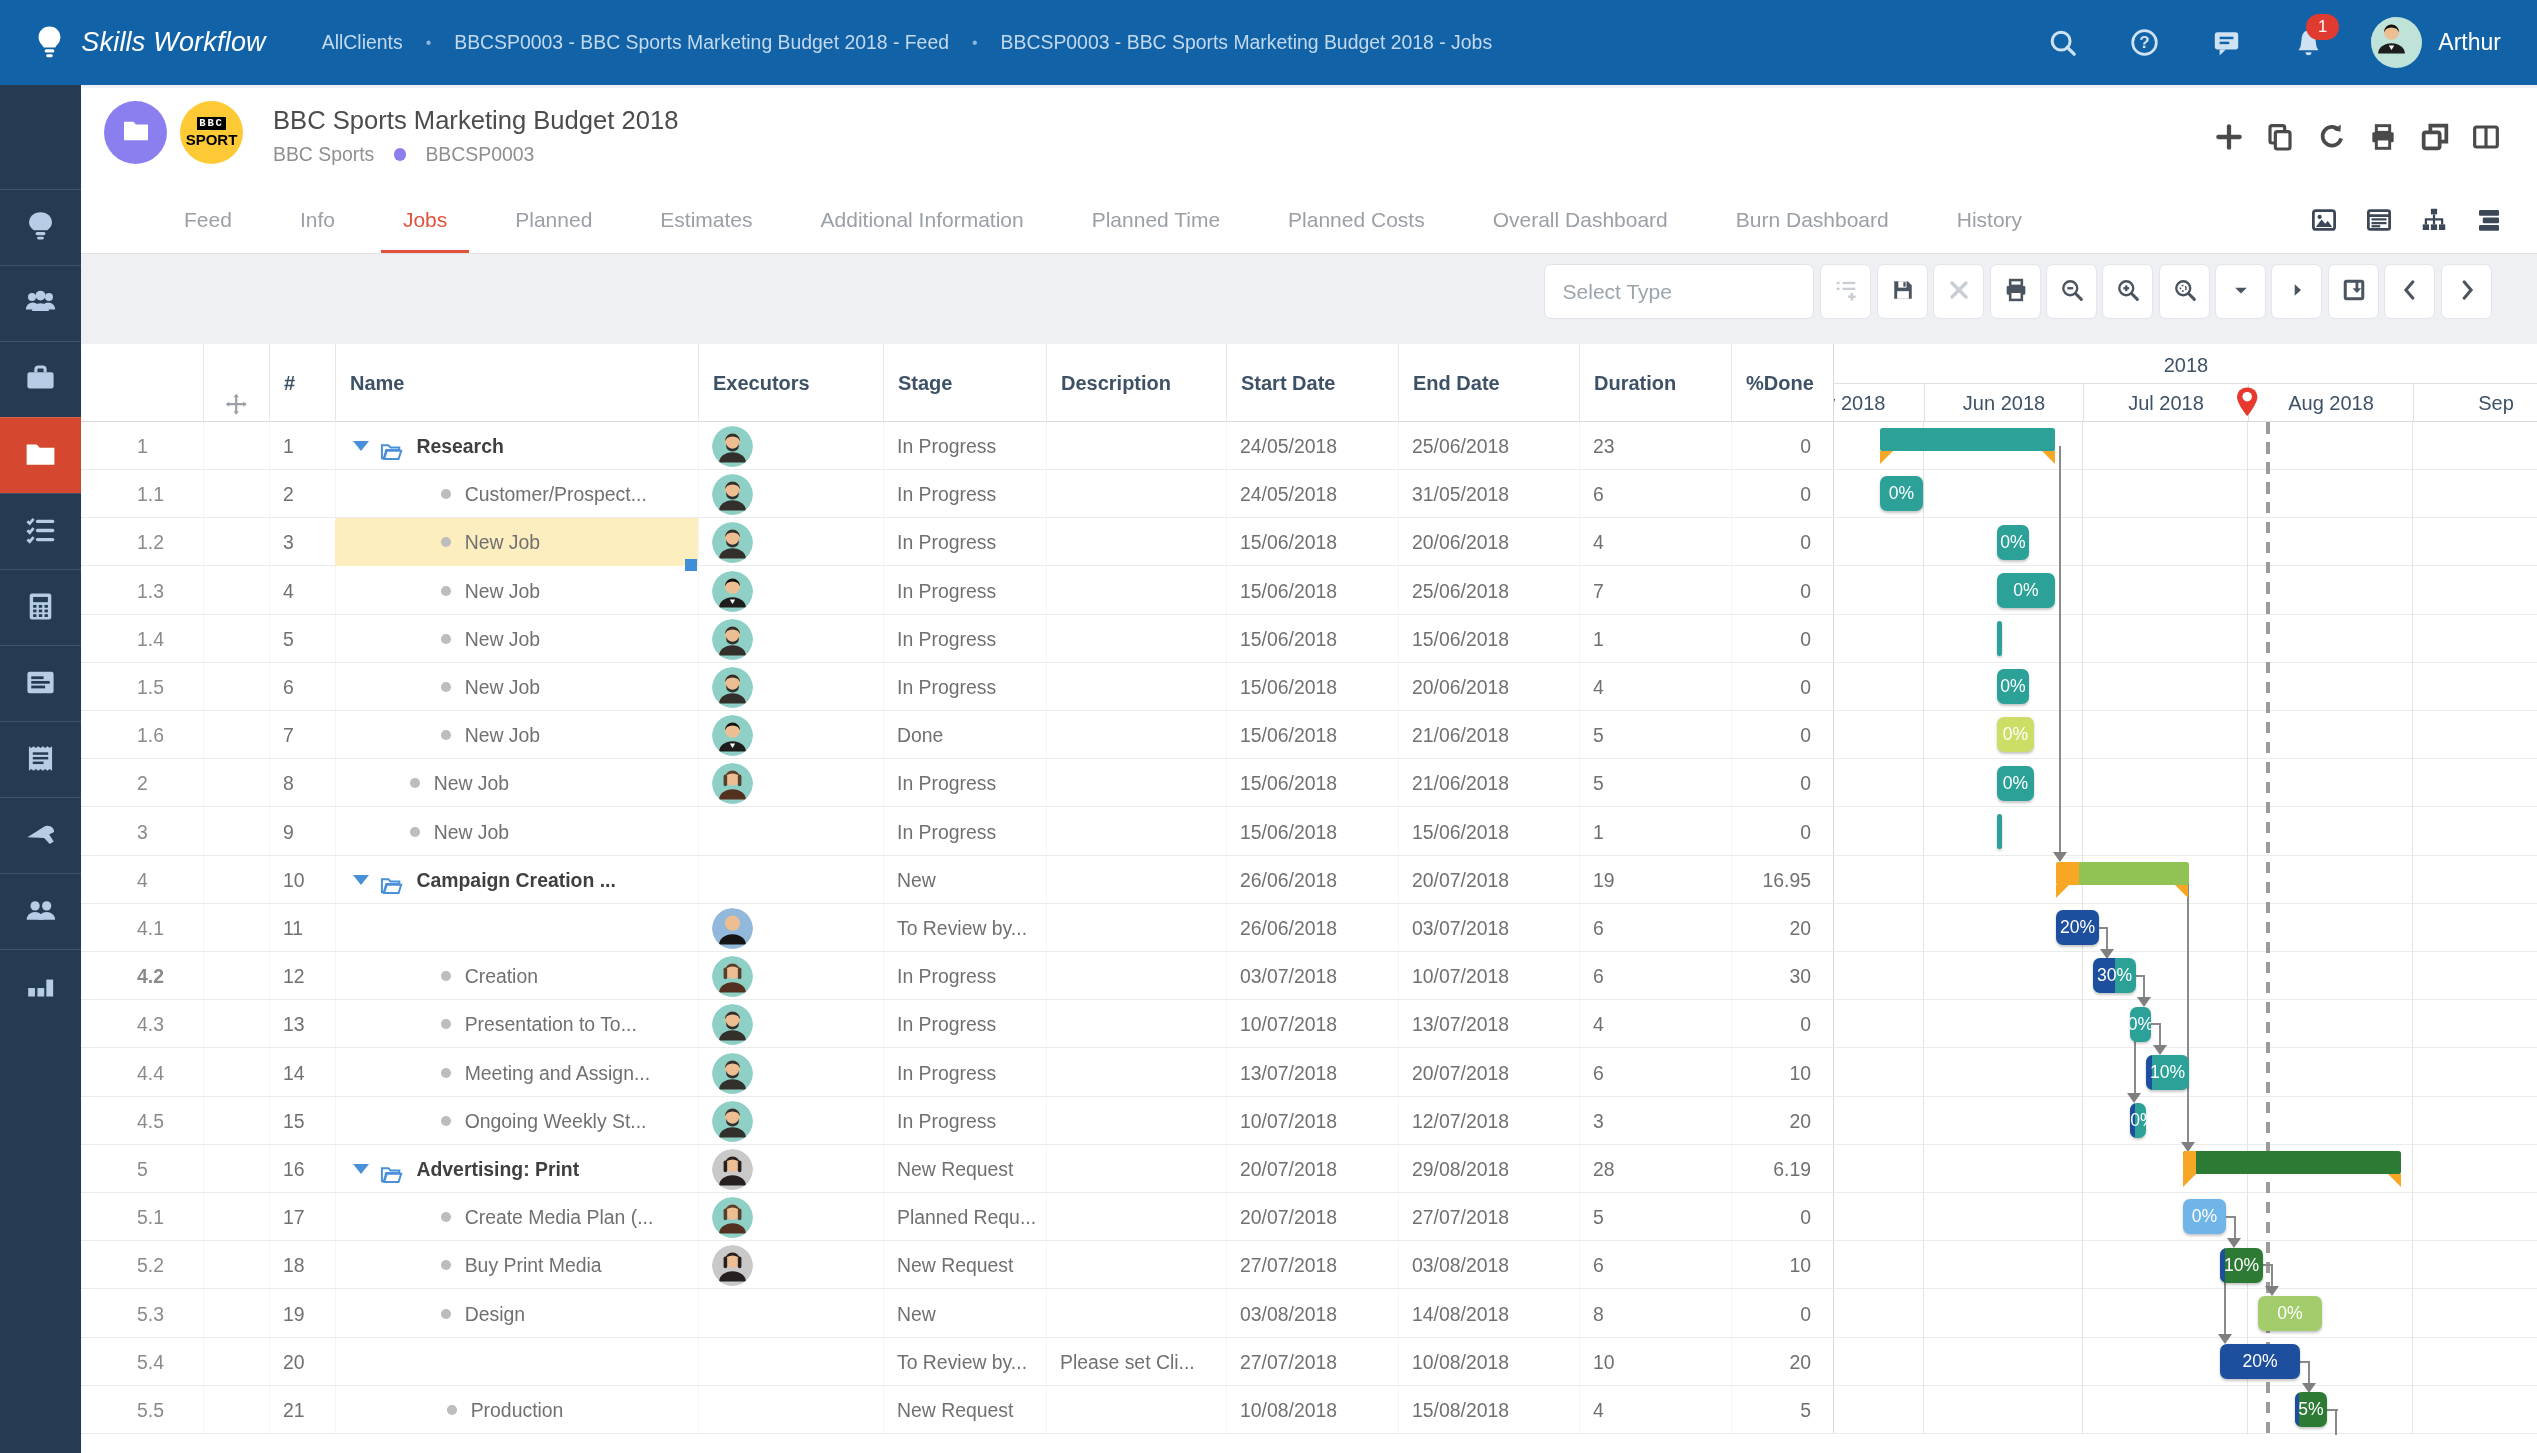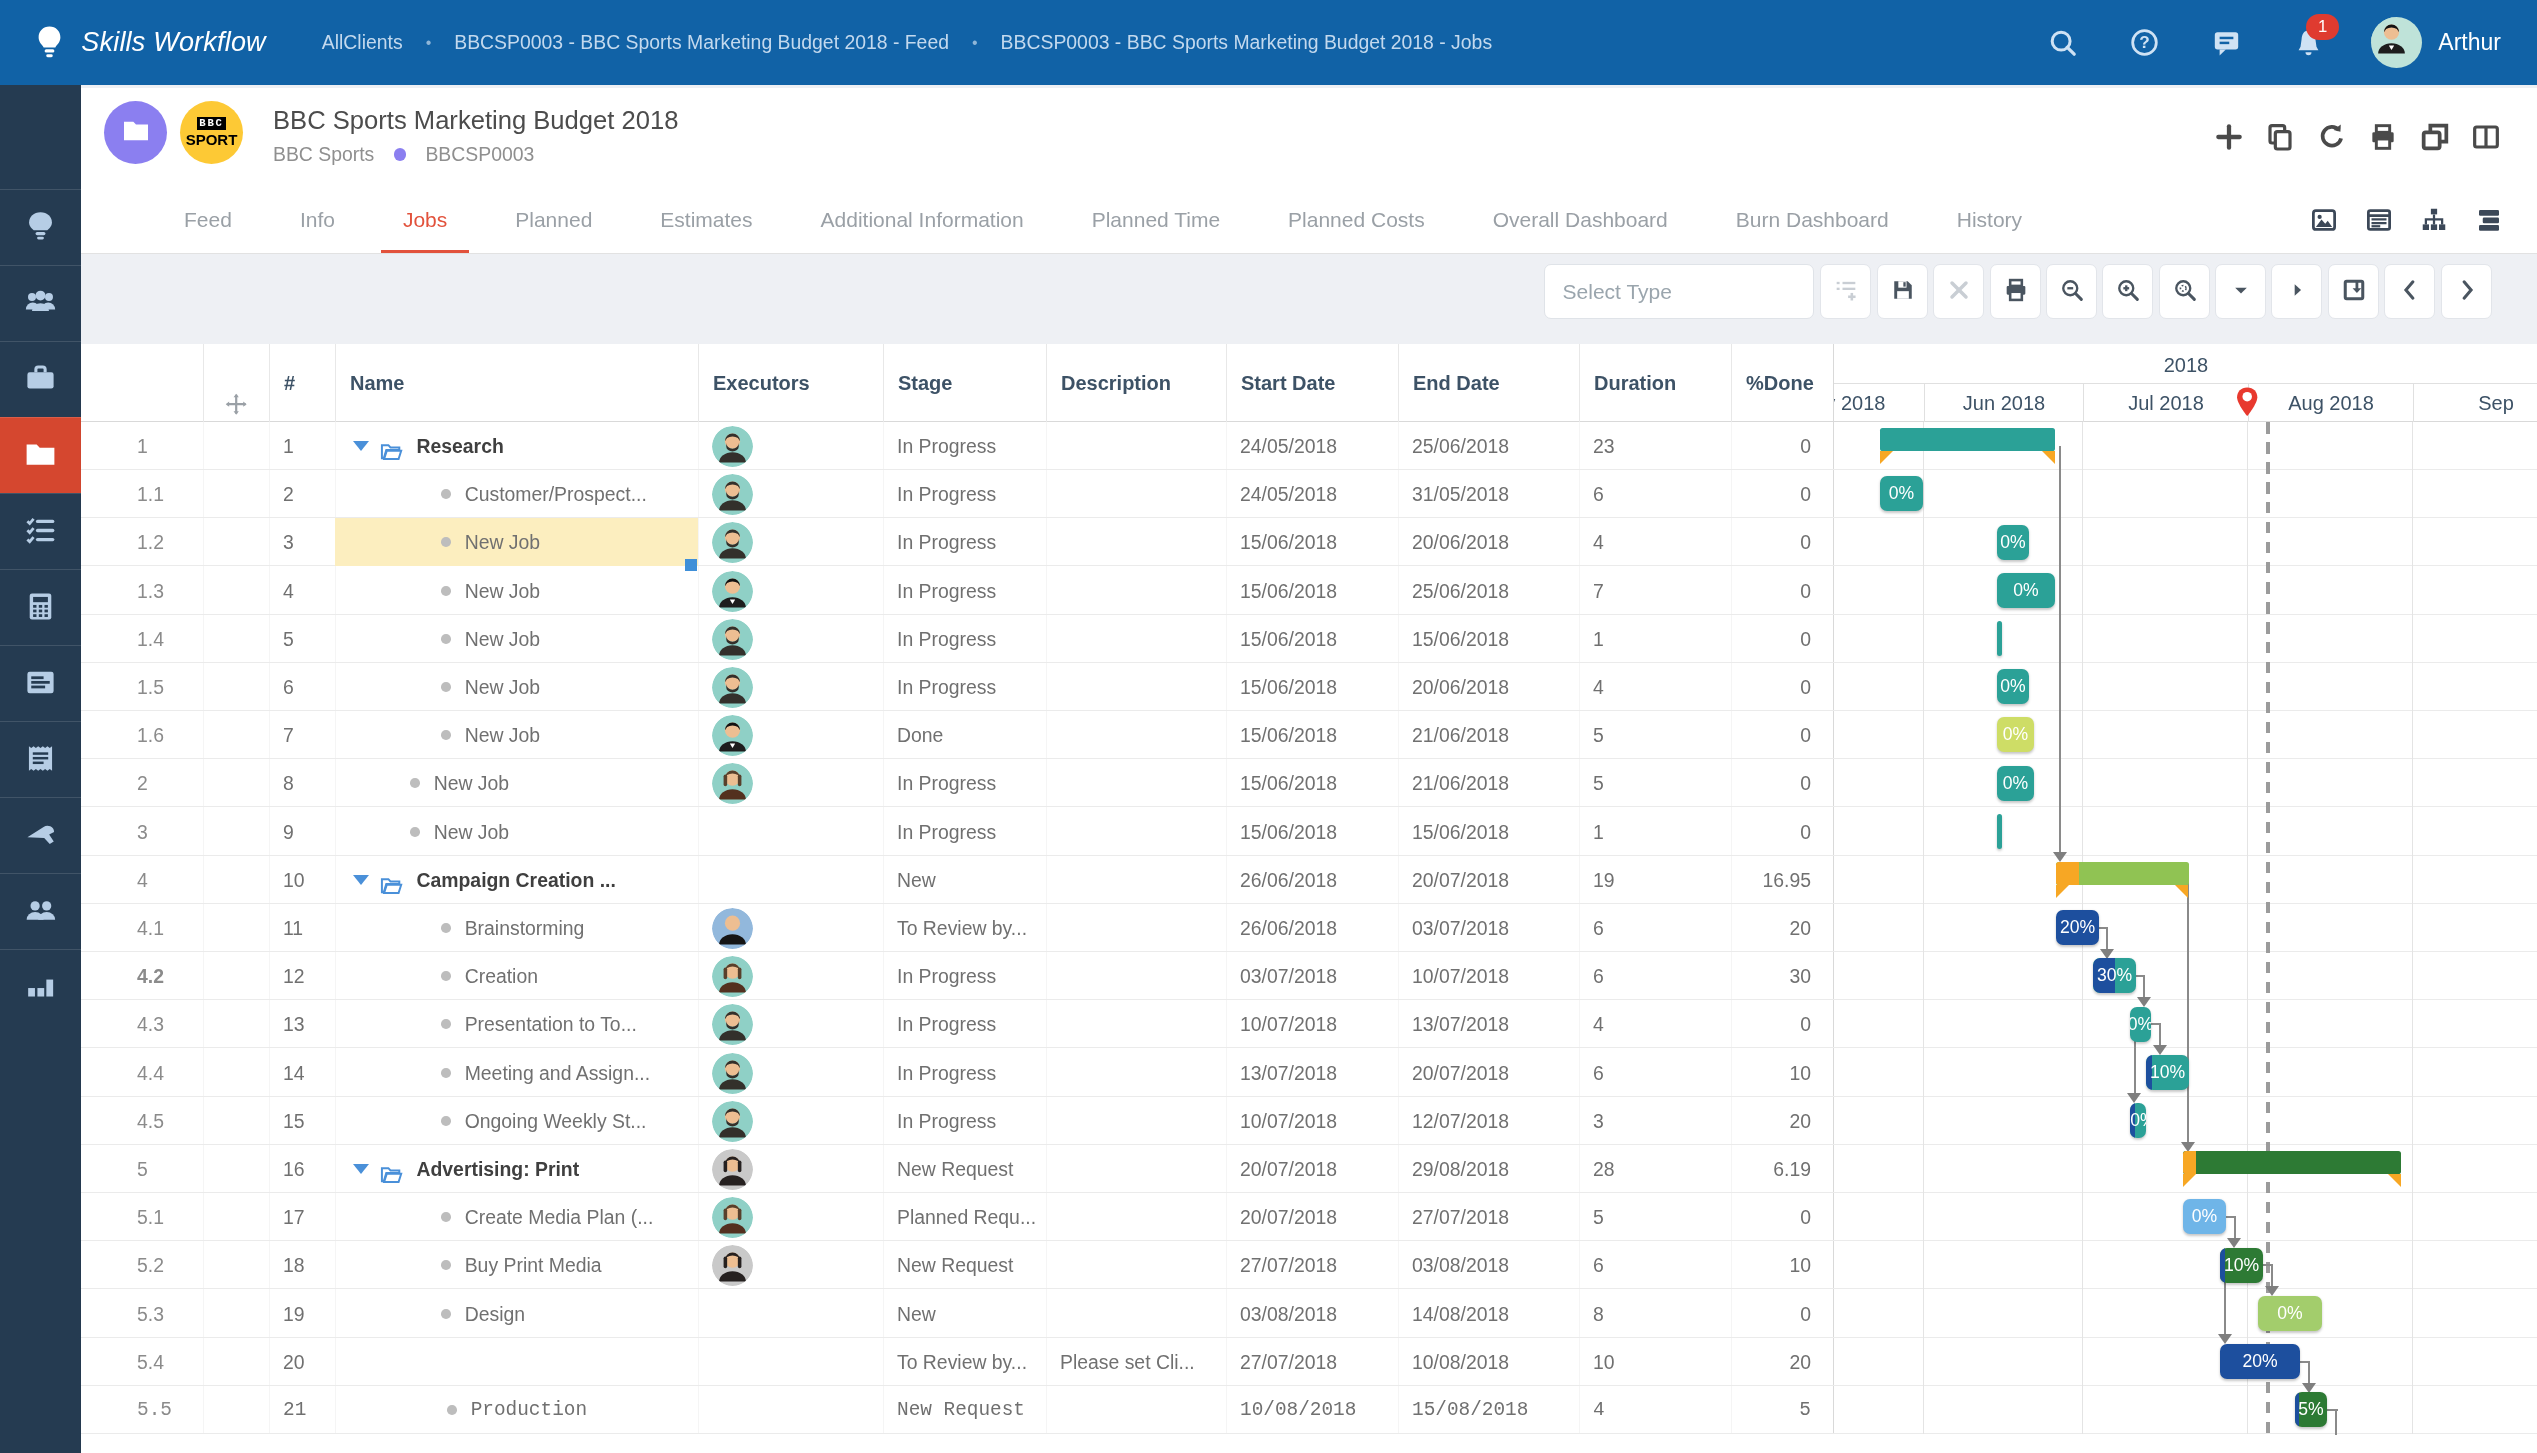--- a/index.html
+++ b/index.html
@@ -710,26 +710,20 @@
           <div class="cell" style="left: 802px; width: 163px;">New</div>
           <div class="cell" style="left: 965px; width: 181px;"></div>
           <div class="cell" style="left: 1145px; width: 172px;">26/06/2018</div>
           <div class="cell" style="left: 1317px; width: 181px;">20/07/2018</div>
           <div class="cell" style="left: 1498px; width: 152px;">19</div>
           <div class="cell right" style="left: 1650px; width: 101px;">16.95</div>
         </div>
         <div class="trow" style="top: 482px;">
           <div class="cell wbs" style="left: 0px; width: 122px;">4.1</div>
           <div class="cell" style="left: 188px; width: 66px;">11</div>
-          <div class="cell" style="left: 254px; width: 363px; padding: 0px;">
-            <div class="namewrap" style="position: relative; z-index: 2; padding-left: 106px;">
-              <div class="bullet"></div>
-              <span class="tname">Brainstorming</span>
-            </div>
-          </div>
           <div class="cell" style="left: 617px; width: 185px;">
             <div class="avatar"><svg width="41" height="41" viewBox="0 0 46 46">
                 <circle cx="23" cy="23" r="23" fill="#92b8dc"></circle>
                 <path d="M8 41 a15 11.5 0 0 1 30 0 Z" fill="#151515"></path>
                 <circle cx="23" cy="17" r="8.5" fill="#edbe92"></circle>
               </svg></div>
           </div>
           <div class="cell" style="left: 802px; width: 163px;">To Review by...</div>
           <div class="cell" style="left: 965px; width: 181px;"></div>
           <div class="cell" style="left: 1145px; width: 172px;">26/06/2018</div>
@@ -941,21 +935,21 @@
           <div class="cell wbs" style="left: 0px; width: 122px;">5.4</div>
           <div class="cell" style="left: 188px; width: 66px;">20</div>
           <div class="cell" style="left: 617px; width: 185px;"></div>
           <div class="cell" style="left: 802px; width: 163px;">To Review by...</div>
           <div class="cell" style="left: 965px; width: 181px;">Please set Cli...</div>
           <div class="cell" style="left: 1145px; width: 172px;">27/07/2018</div>
           <div class="cell" style="left: 1317px; width: 181px;">10/08/2018</div>
           <div class="cell" style="left: 1498px; width: 152px;">10</div>
           <div class="cell right" style="left: 1650px; width: 101px;">20</div>
         </div>
-        <div class="trow" style="top: 964px; font-family: Liberation Mono, monospace;">
+        <div class="trow" style="top: 964px;">
           <div class="cell wbs" style="left: 0px; width: 122px;">5.5</div>
           <div class="cell" style="left: 188px; width: 66px;">21</div>
           <div class="cell" style="left: 260px; width: 363px; padding: 0px;">
             <div class="namewrap" style="position: relative; z-index: 2; padding-left: 106px;">
               <div class="bullet"></div>
               <span class="tname">Production</span>
             </div>
           </div>
           <div class="cell" style="left: 617px; width: 185px;"></div>
           <div class="cell" style="left: 802px; width: 163px;">New Request</div>

